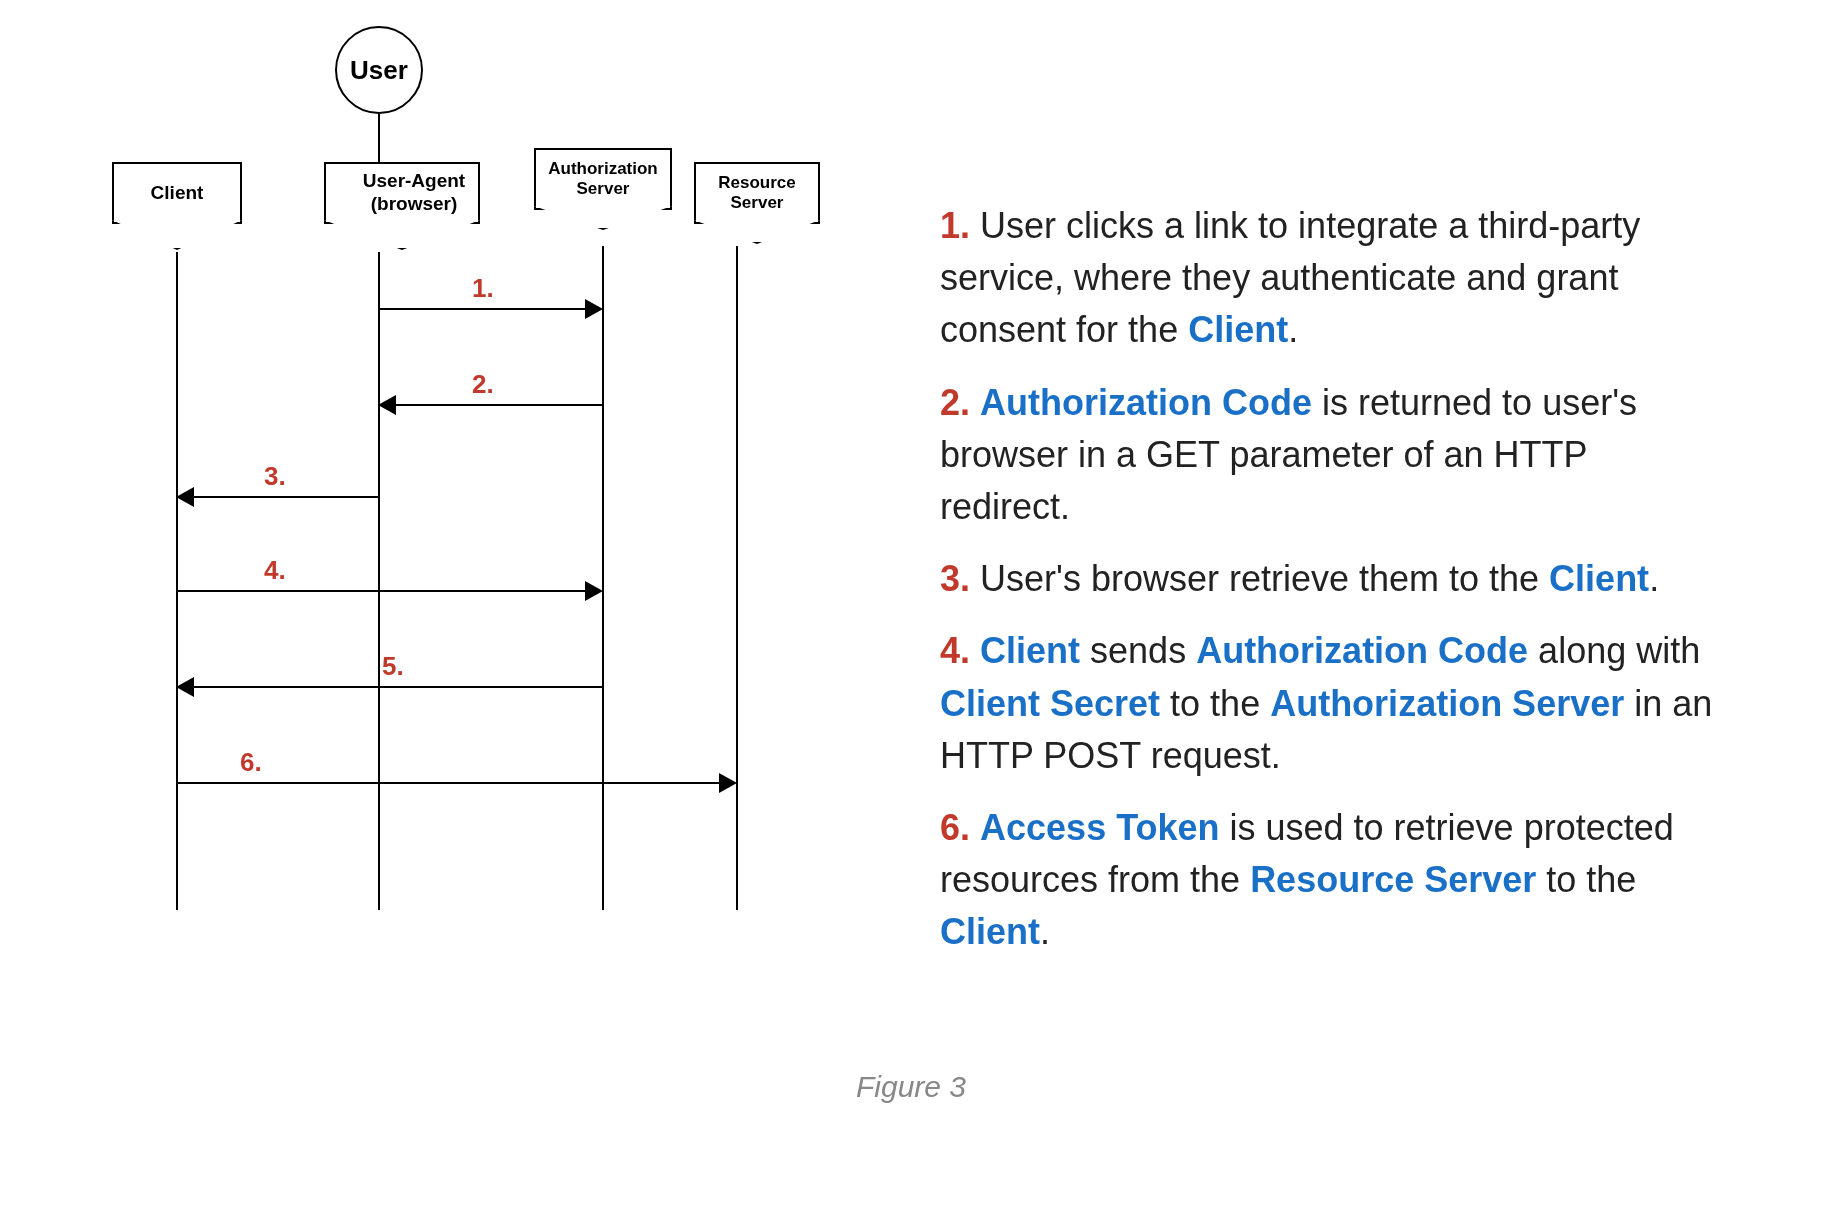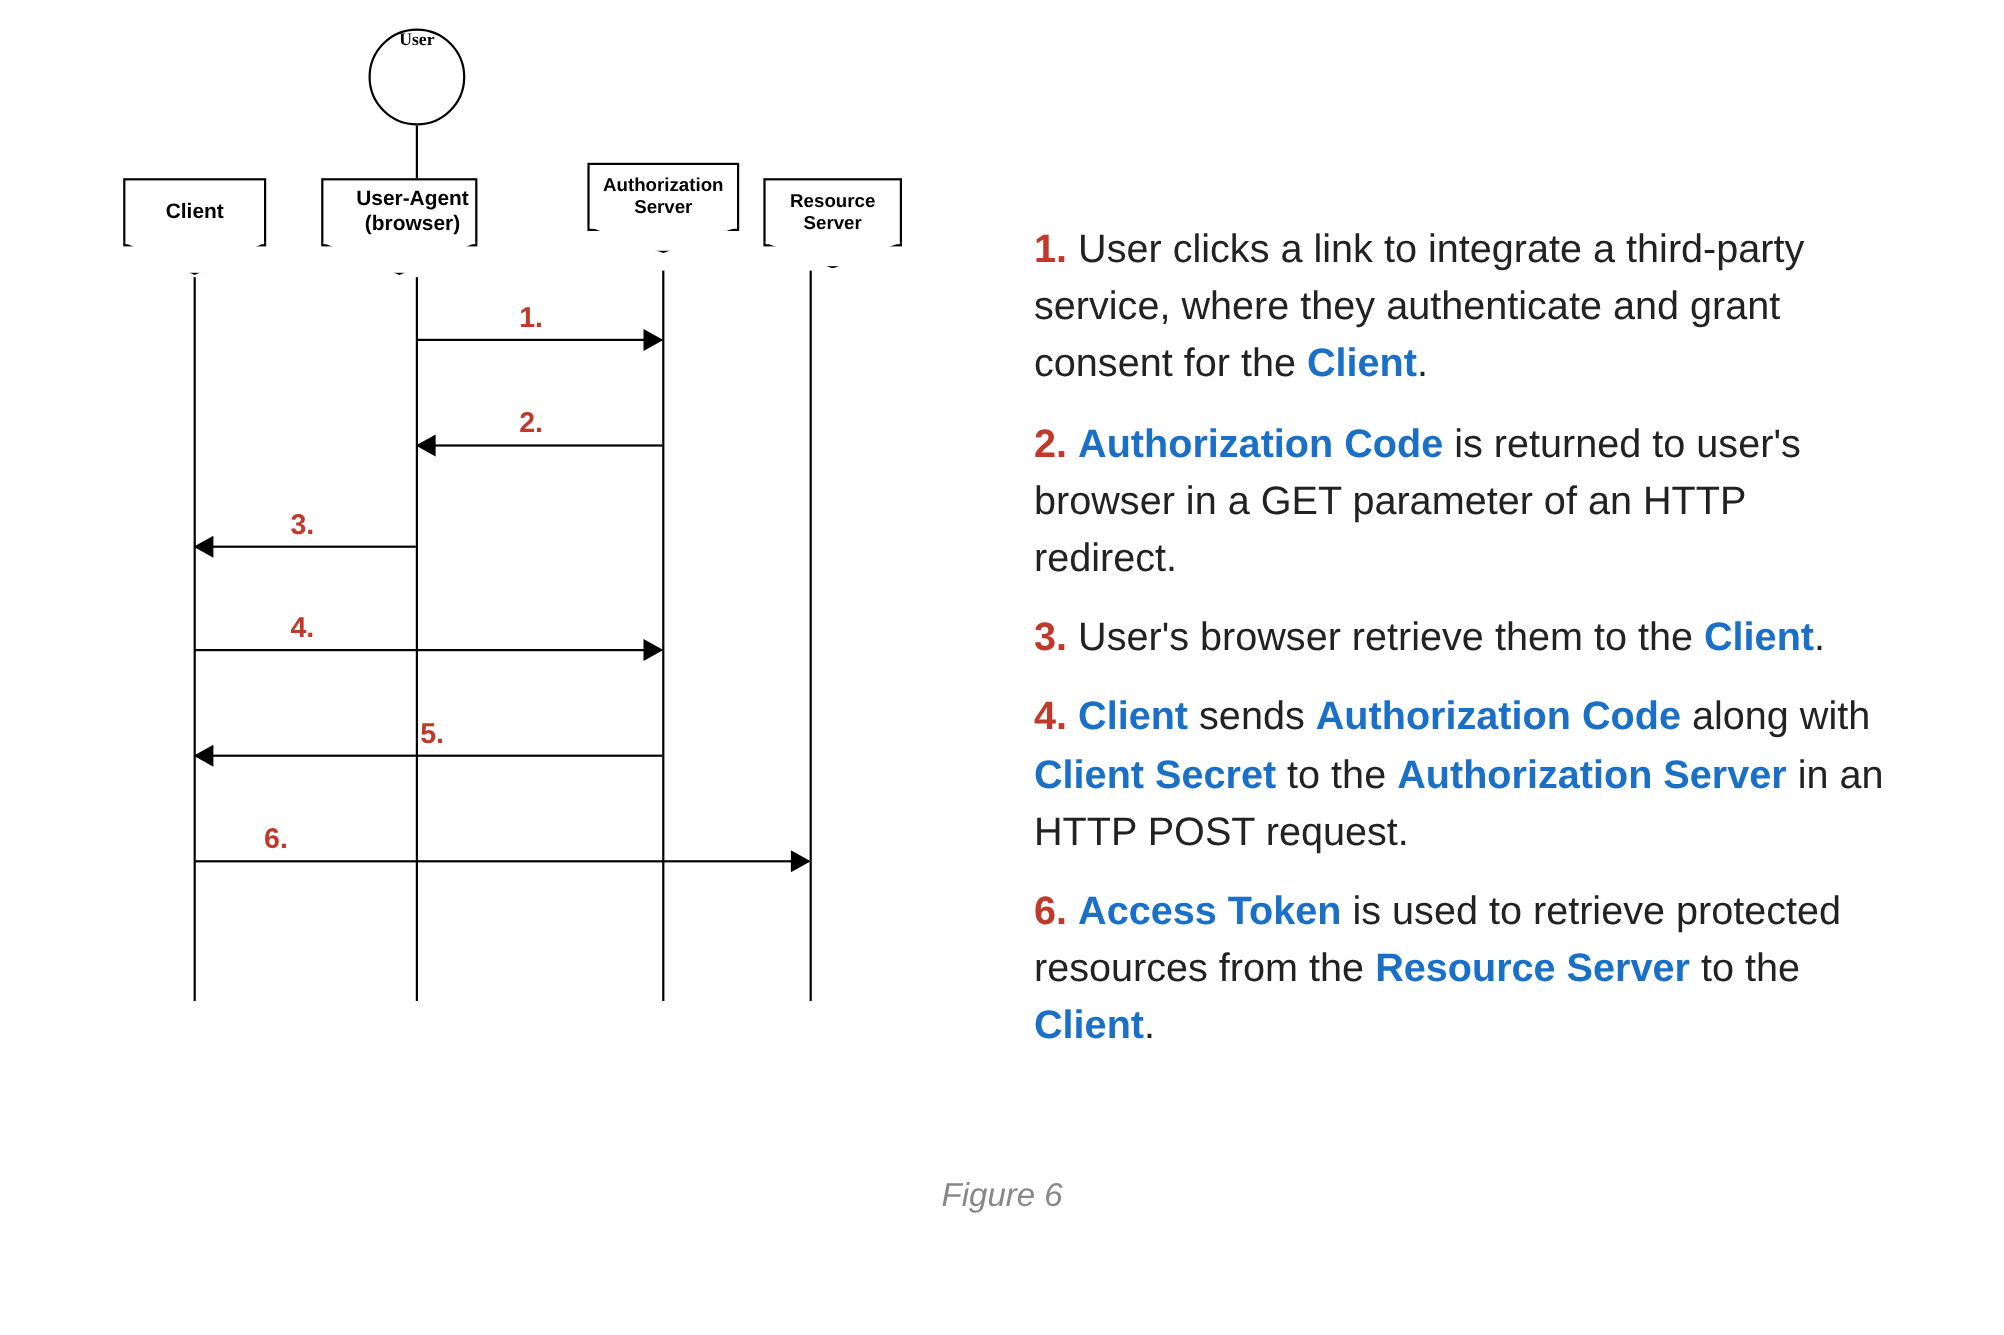--- a/index.html
+++ b/index.html
@@ -21,25 +21,25 @@
       flex-shrink: 0;
     }
     
     .actor-circle {
       position: absolute;
       width: 88px;
       height: 88px;
       border: 2px solid #000;
       border-radius: 50%;
       display: flex;
+      align-items: center;
       justify-content: center;
       font-weight: bold;
-      font-size: 16px;
-      background: #fff;
-      font-family: Liberation Serif, serif;
+      font-size: 26px;
+      background: #fff;
     }
     .actor-stem {
       position: absolute;
       width: 2px;
       background: #000;
     }
     
     .head {
       position: absolute;
       border: 2px solid #000;
@@ -138,21 +138,21 @@
   <div class="diagram">
 
     <div class="actor-circle" style="left:295px; top:6px;">
       <span>User</span>
     </div>
     <div class="actor-stem" style="left:338px; top:94px; height:48px;"></div>
 
     <div class="head" style="left:72px; top:142px; width:130px; height:62px;">
       <span>Client</span>
     </div>
-    <div class="head" style="left:252px; top:142px; width:142px; height:62px;padding-left:28px;">
+    <div class="head" style="left:284px; top:142px; width:156px; height:62px;padding-left:28px;">
       <div>
         <div>User-Agent</div>
         <div>(browser)</div>
       </div>
     </div>
     <div class="head head-small" style="left:494px; top:128px; width:138px; height:62px; font-size:17px;">
       <div>
         <div>Authorization</div>
         <div>Server</div>
       </div>
@@ -195,13 +195,13 @@
 
     <p><span class="num">3.</span><span> User's browser retrieve them to the </span><span class="kw">Client</span><span>.</span></p>
 
     <p><span class="num">4.</span><span> </span><span class="kw">Client</span><span> sends </span><span class="kw">Authorization Code</span><span> along with </span><span class="kw">Client Secret</span><span> to the </span><span class="kw">Authorization Server</span><span> in an HTTP POST request.</span></p>
 
 
     <p><span class="num">6.</span><span> </span><span class="kw">Access Token</span><span> is used to retrieve protected resources from the </span><span class="kw">Resource Server</span><span> to the </span><span class="kw">Client</span><span>.</span></p>
   </div>
 </div>
 
-<div class="figure-caption">Figure 6</div>
+<div class="figure-caption">Figure 3</div>
 
 </body></html>

